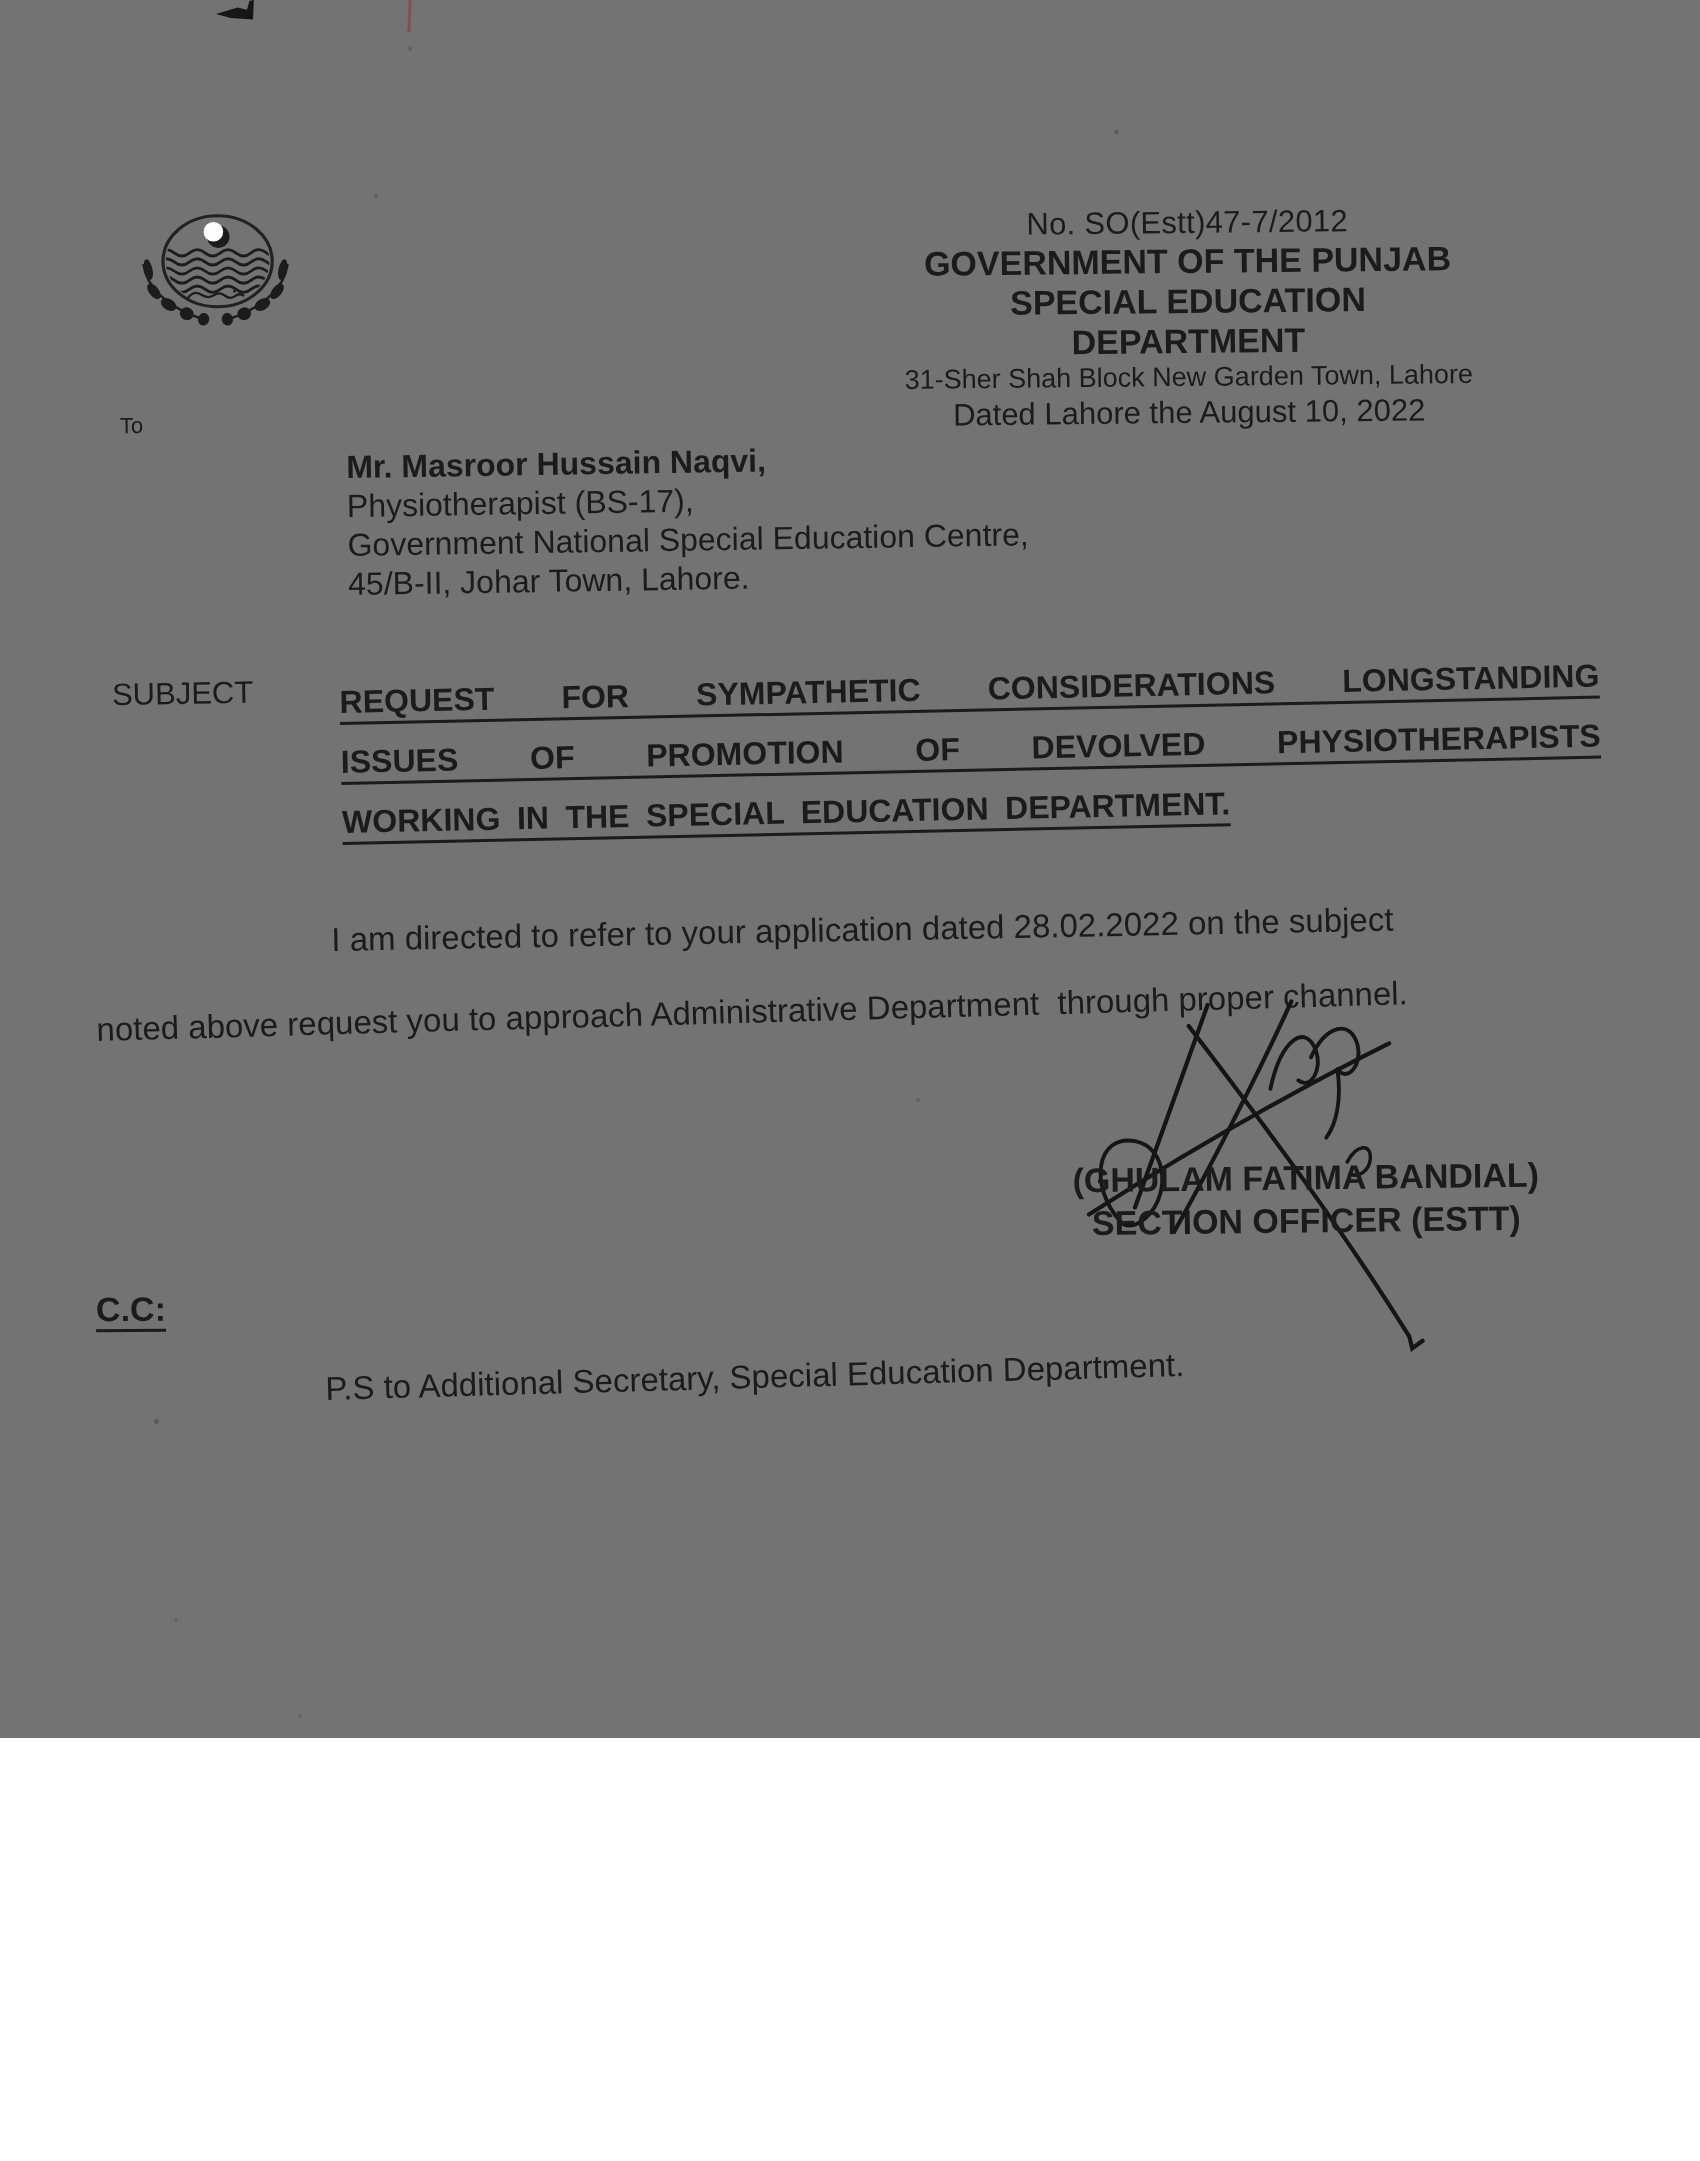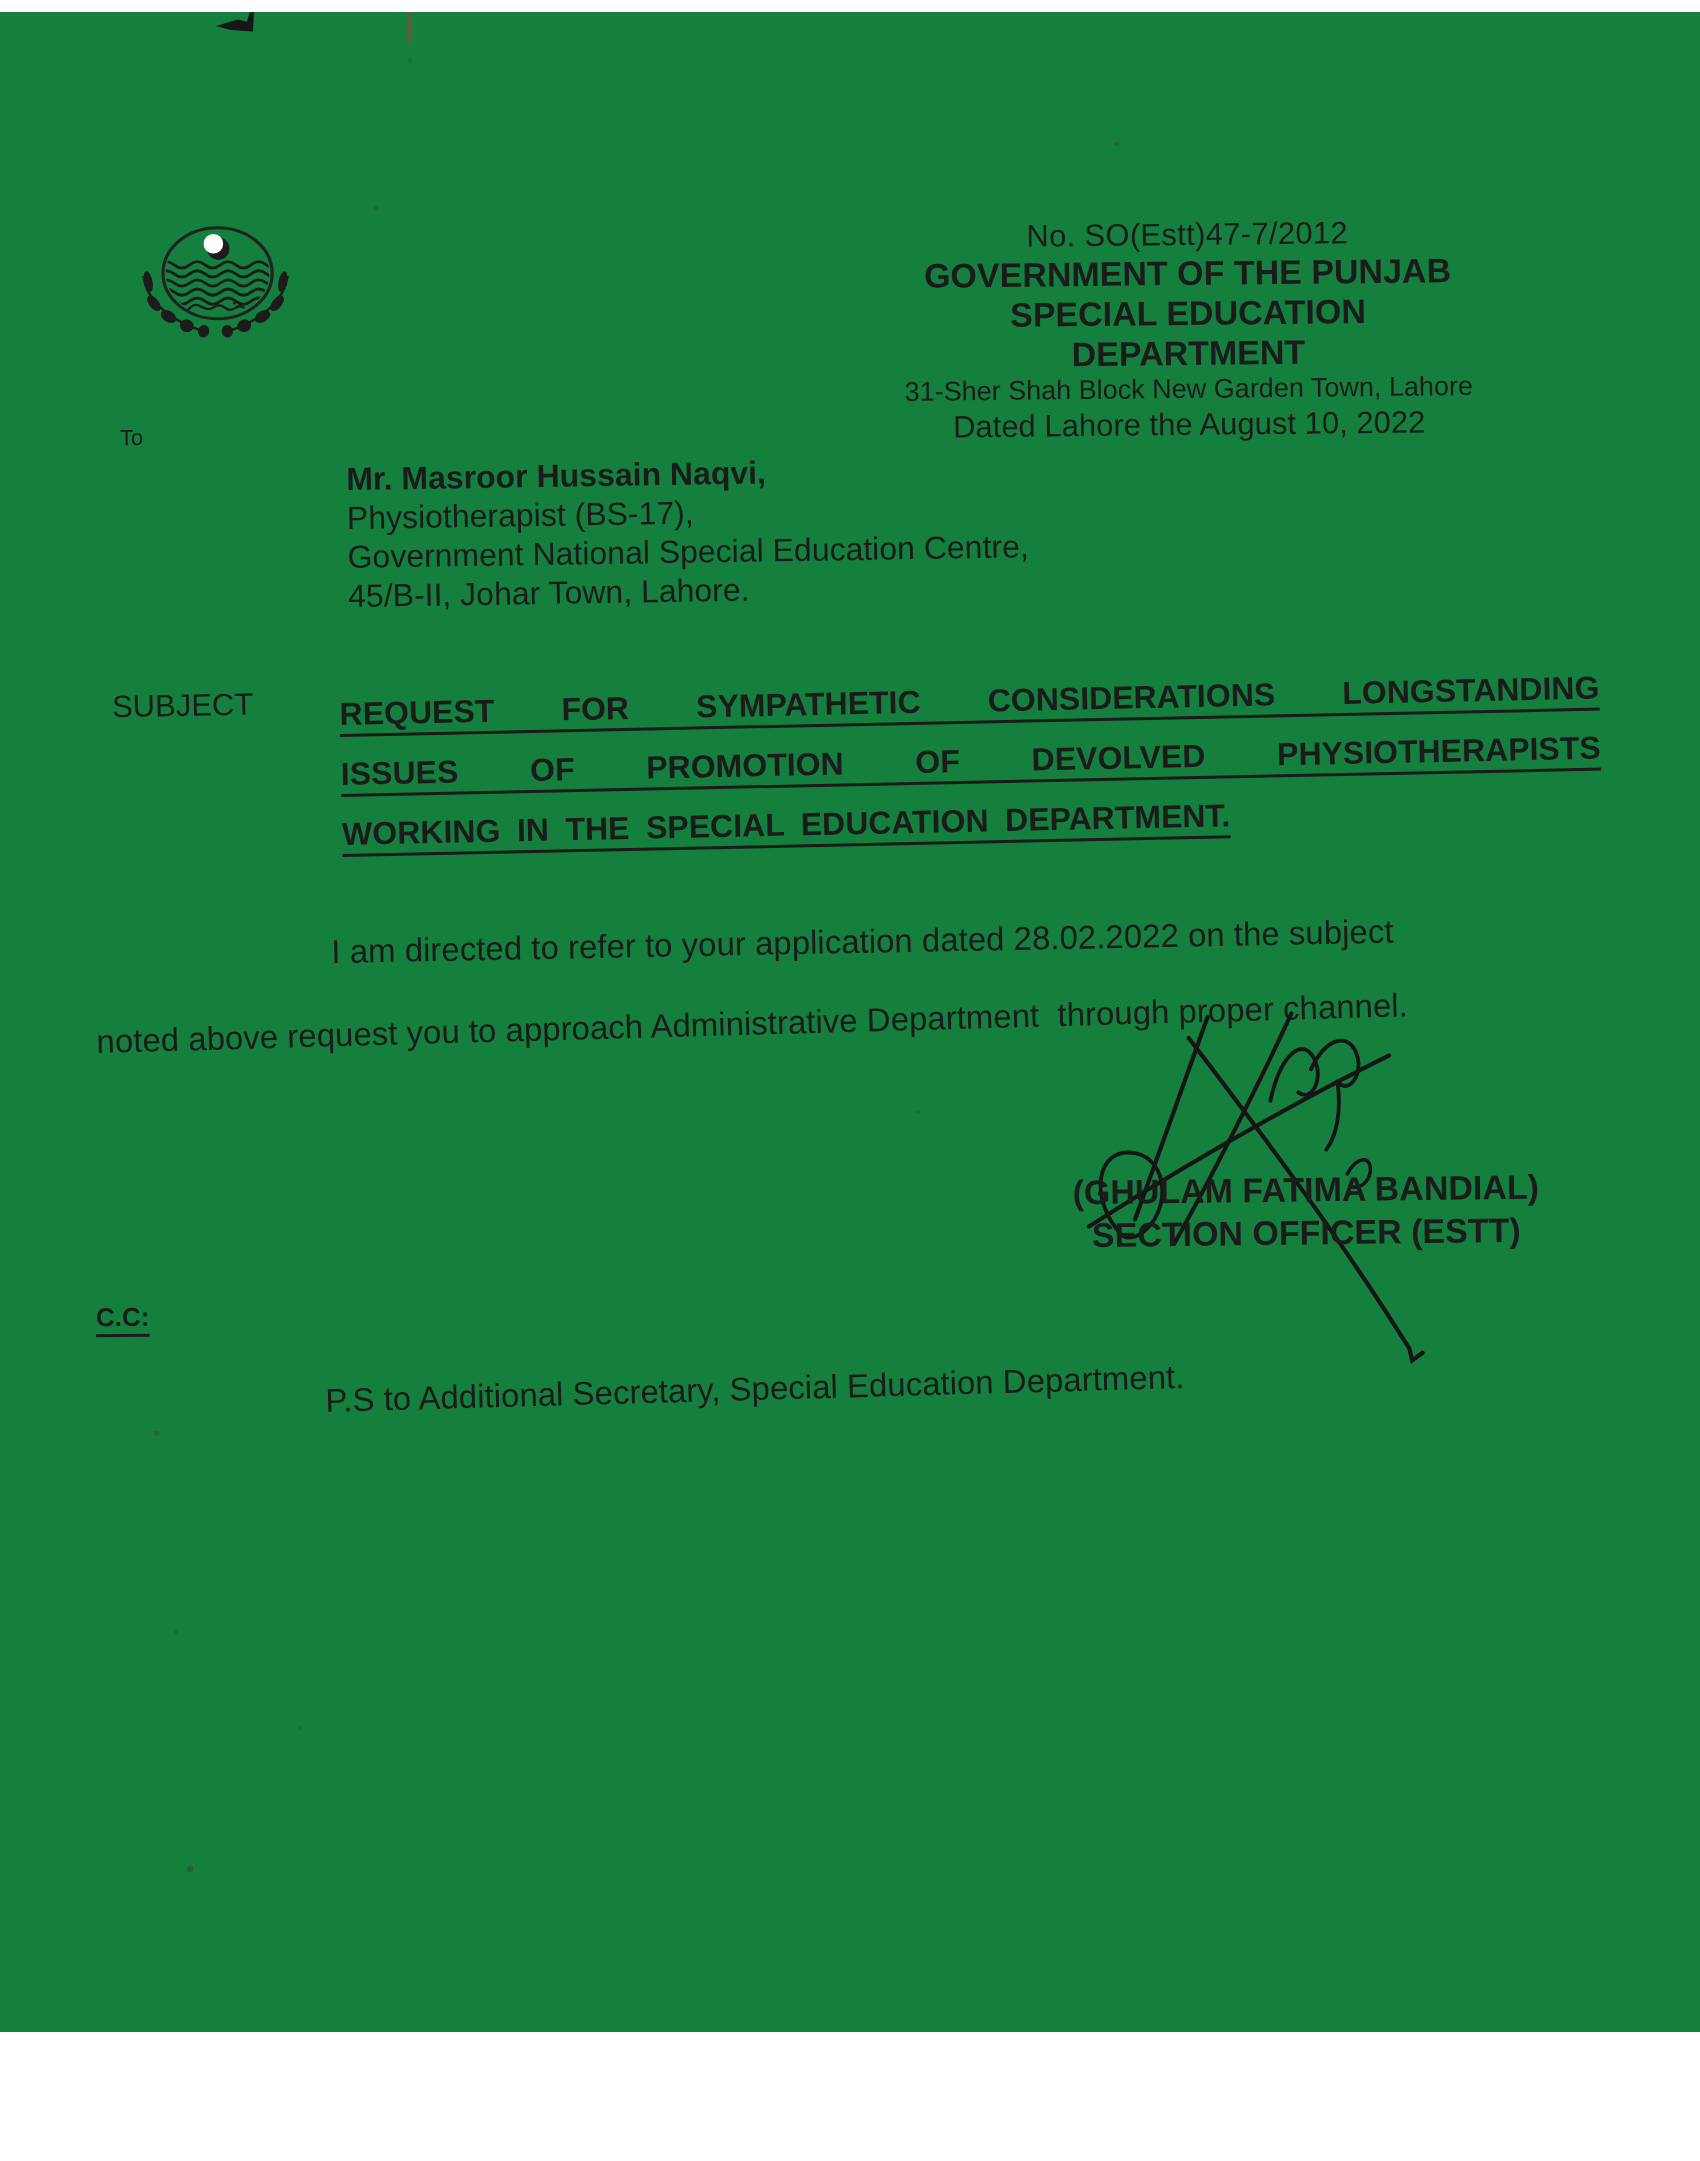--- a/index.html
+++ b/index.html
@@ -1,23 +1,22 @@
 <!DOCTYPE html>
 <html style="font-size:11.2px"><head>
 <meta charset="utf-8">
 <style>
   html,body{margin:0;padding:0;background:#ffffff;}
   .page{
     position:relative;
-    width:1701px;height:2020px;
-    background:#15803d;
+    width:1701px;height:1738px;
+    background:#737373;
     overflow:hidden;
     font-family:"Liberation Sans","DejaVu Sans",sans-serif;
     color:#1b1b1b;
-    margin-top:12px;
   }
   .abs{position:absolute;}
   
   .letterhead{
     left:894px;top:208px;width:586px;
     text-align:center;
     transform:rotate(-0.6deg);
     transform-origin:left top;
   }
   .lh-ref{font-size:31px;line-height:36px;letter-spacing:0.3px;}
@@ -61,21 +60,21 @@
   
   .sig-block{
     left:1016px;top:1160px;width:579px;
     text-align:center;font-weight:bold;font-size:34px;line-height:43px;
     transform:rotate(-0.7deg);
     transform-origin:left top;
   }
   .sig-svg{left:998px;top:991px;}
   
   .cc-label{
-    left:96px;top:1290px;font-size:26px;font-weight:bold;
+    left:96px;top:1290px;font-size:34px;font-weight:bold;
     text-decoration:underline;text-decoration-thickness:2.8px;text-underline-offset:8.4px;
     transform:rotate(-0.4deg);
   }
   .cc-item{left:325px;top:1370px;font-size:33px;transform:rotate(-1.6deg);transform-origin:left top;white-space:pre;}
   
   .corner-blob{
     left:216px;top:0px;width:43px;height:19.5px;background:#161616;
     clip-path:polygon(0 72%, 50% 38%, 72% 50%, 78% 4%, 88% 0, 86% 100%, 34% 92%);
   }
   .red-line{left:408px;top:0px;width:2.8px;height:32px;background:#8a4444;opacity:.75;transform:rotate(2deg);}

